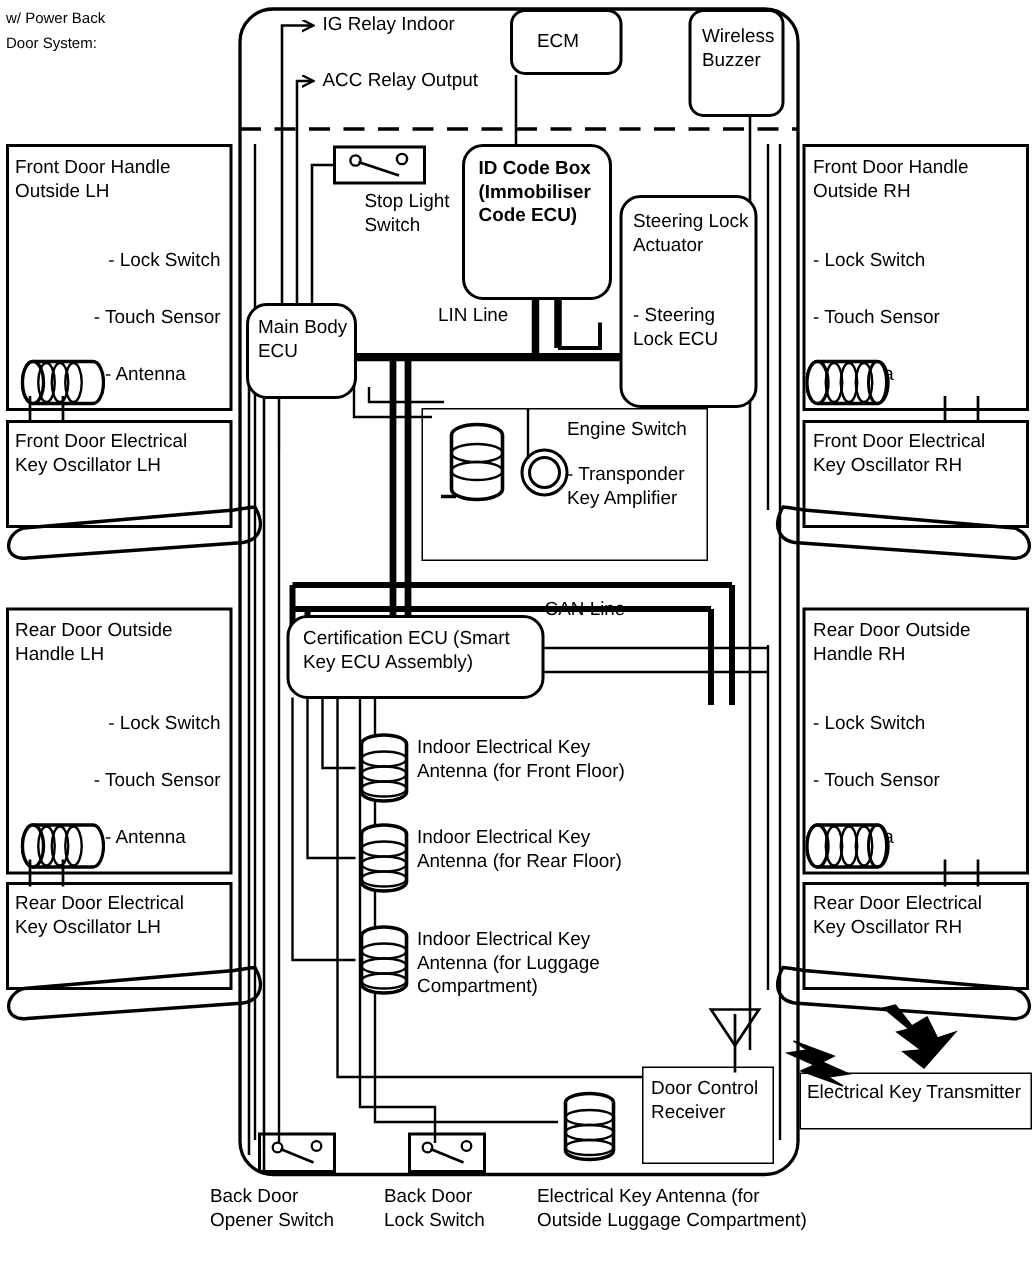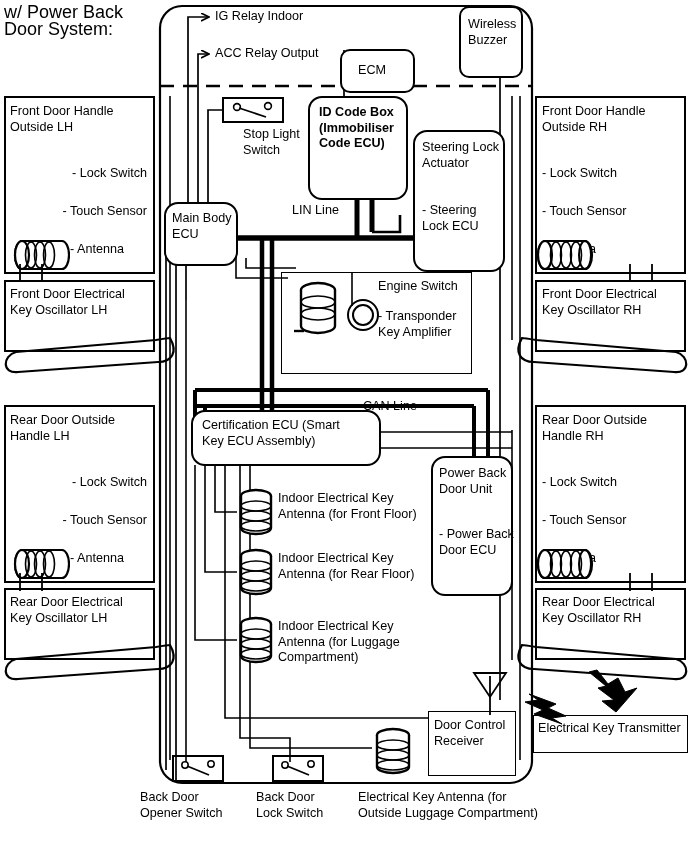--- a/index.html
+++ b/index.html
@@ -5,21 +5,21 @@
   html,body{margin:0;padding:0;background:#fff;}
   body{width:690px;height:855px;position:relative;
        font-family:"Liberation Sans",sans-serif;color:#000;overflow:hidden;}
   #stage{position:absolute;left:0;top:0;width:690px;height:855px;}
   svg{position:absolute;left:0;top:0;}
   .txt{position:absolute;font-size:12.6px;line-height:15.5px;white-space:pre;color:#000;}
   .box{position:absolute;box-sizing:border-box;border:2px solid #000;background:transparent;}
   .thin{border-width:1.6px;}
   .rbox{position:absolute;box-sizing:border-box;border:2.2px solid #000;border-radius:14px;background:#fff;}
   .rbox-s{border-radius:10px;}
-  .title{position:absolute;font-size:18px;line-height:17px;white-space:pre;}
+  .title{position:absolute;font-size:10px;line-height:17px;white-space:pre;}
 </style>
 </head>
 <body>
 
 <div id="stage">
 
   <svg width="690" height="855" viewBox="0 0 690 855">
 
     <defs>
       <marker id="arrowSm" markerWidth="9" markerHeight="9" refX="7" refY="4" orient="auto" markerUnits="userSpaceOnUse">
@@ -135,21 +135,21 @@
     </g>
 
   </svg>
 
   <div class="title" style="left:4px;top:4px;">w/ Power Back
 Door System:</div>
 
   <div class="txt" style="left:215px;top:9px;">IG Relay Indoor</div>
   <div class="txt" style="left:215px;top:46px;">ACC Relay Output</div>
 
-  <div class="rbox rbox-s" style="left:340px;top:6px;width:75px;height:44px;margin-top:43px;">
+  <div class="rbox rbox-s" style="left:340px;top:6px;width:75px;height:44px;">
     <div class="txt" style="left:16px;top:12px;">ECM</div>
   </div>
 
   <div class="rbox rbox-s" style="left:459px;top:6px;width:64px;height:72px;">
     <div class="txt" style="left:7px;top:9px;">Wireless
 Buzzer</div>
   </div>
 
   <div class="box" style="left:222px;top:97px;width:62px;height:26px;">
     <svg width="58" height="22" viewBox="0 0 58 22" style="left:0;top:0;position:absolute;">
@@ -195,31 +195,25 @@
     </svg>
 
     <svg width="40" height="40" viewBox="0 0 40 40" style="position:absolute;left:61px;top:22px;">
       <circle cx="20" cy="20" r="15" fill="none" stroke="#000" stroke-width="2"></circle>
       <circle cx="20" cy="20" r="10" fill="none" stroke="#000" stroke-width="2"></circle>
     </svg>
   </div>
 
   <div class="txt" style="left:363px;top:399px;">CAN Line</div>
 
-  <div class="rbox" style="left:191px;top:410px;width:190px;height:56px;">
+  <div class="rbox" style="left:191px;top:410px;width:172px;height:56px;">
     <div class="txt" style="left:9px;top:6px;">Certification ECU (Smart
 Key ECU Assembly)</div>
   </div>
 
-  <div class="rbox" style="left:431px;top:456px;width:82px;height:140px;">
-    <div class="txt" style="left:6px;top:8px;">Power Back
-Door Unit</div>
-    <div class="txt" style="left:6px;top:69px;">- Power Back
-Door ECU</div>
-  </div>
 
   <div style="position:absolute;left:236px;top:488px;">
     <svg width="40" height="50" viewBox="0 0 40 50">
       <ellipse cx="20" cy="8" rx="15" ry="6" fill="#fff" stroke="#000" stroke-width="2.4"></ellipse>
       <path d="M5,8 L5,40 A15,6 0 0 0 35,40 L35,8" fill="#fff" stroke="#000" stroke-width="2.4"></path>
       <ellipse cx="20" cy="18" rx="15" ry="5" fill="none" stroke="#000" stroke-width="1.6"></ellipse>
       <ellipse cx="20" cy="28" rx="15" ry="5" fill="none" stroke="#000" stroke-width="1.6"></ellipse>
       <ellipse cx="20" cy="38" rx="15" ry="5" fill="none" stroke="#000" stroke-width="1.6"></ellipse>
     </svg>
     <div class="txt" style="left:42px;top:3px;">Indoor Electrical Key

